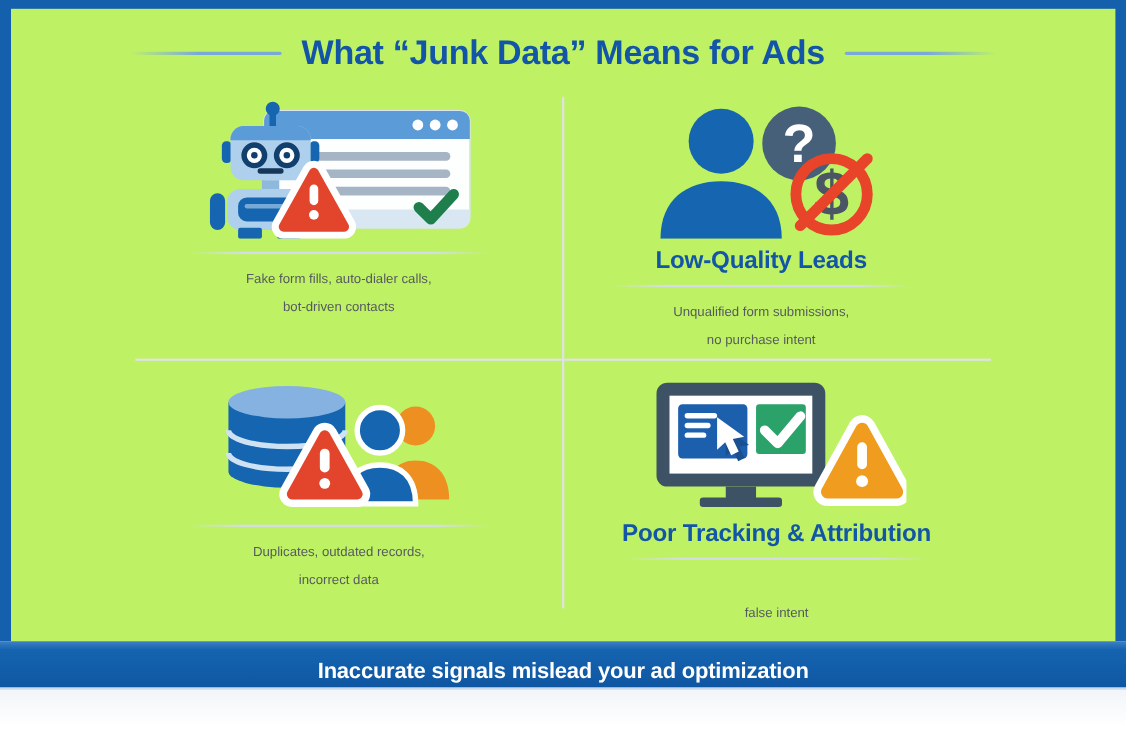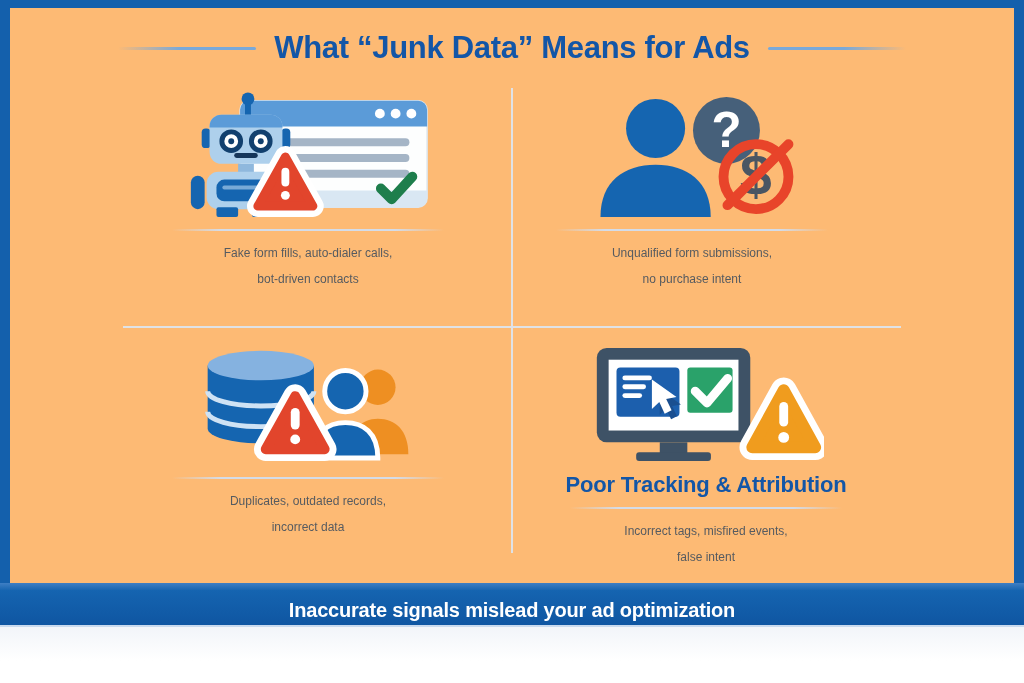--- a/index.html
+++ b/index.html
@@ -1,18 +1,18 @@
 <!DOCTYPE html>
 <html><head>
 <meta charset="utf-8">
 <style>
   html,body{margin:0;padding:0;background:#ffffff;}
   .canvas{
     position:relative;width:1024px;height:683px;overflow:hidden;
-    background:#fdba74;font-family:"Liberation Sans",sans-serif;
+    background:#bef264;font-family:"Liberation Sans",sans-serif;
   }
   
   .frame-top{position:absolute;left:0;top:0;width:1024px;height:8px;background:#1460ac;}
   .frame-left{position:absolute;left:0;top:0;width:10px;height:583px;background:#1460ac;}
   .frame-right{position:absolute;right:0;top:0;width:10px;height:583px;background:#1460ac;}
   
   .title-row{position:absolute;left:0;top:24px;width:1024px;height:48px;
     display:flex;align-items:center;justify-content:center;gap:18px;}
   .title{margin:0;font-size:31px;font-weight:700;color:#1356a7;letter-spacing:-0.3px;white-space:nowrap;}
   .dash{width:138px;height:3px;border-radius:2px;}
@@ -120,20 +120,21 @@
         <circle cx="70" cy="38" r="30" fill="#1565b0"></circle>
         <path d="M14,128 C14,92 38,75 70,75 C102,75 126,92 126,128 Z" fill="#1565b0"></path>
 
         <g transform="translate(172,87)">
           <text x="0" y="19" font-size="58" font-weight="bold" fill="#4a5663" text-anchor="middle">$</text>
           <circle r="33" fill="none" stroke="#e8442a" stroke-width="10"></circle>
           <line x1="-29" y1="29" x2="33" y2="-33" stroke="#e8442a" stroke-width="10" stroke-linecap="round"></line>
         </g>
       </svg>
     </div>
+    <h2 class="q-heading">Low-Quality Leads</h2>
     <div class="q-rule"></div>
     <p class="q-sub">
       <span>Unqualified form submissions,</span><br>
       <span>no purchase intent</span>
     </p>
   </section>
 
   <section class="quadrant q3">
     <div class="icon-wrap">
       <svg width="220" height="120" viewBox="0 0 220 122">
@@ -188,21 +189,21 @@
           <path d="M0,-31 L32,27 L-32,27 Z" fill="#ffffff" stroke="#ffffff" stroke-width="26" stroke-linejoin="round"></path>
           <path d="M0,-31 L32,27 L-32,27 Z" fill="#f09c1e" stroke="#f09c1e" stroke-width="12" stroke-linejoin="round"></path>
           <rect x="-4.5" y="-19" width="9" height="25" rx="4.5" fill="#ffffff"></rect>
           <circle cx="0" cy="17" r="5.5" fill="#ffffff"></circle>
         </g>
       </svg>
     </div>
     <h2 class="q-heading">Poor Tracking &amp; Attribution</h2>
     <div class="q-rule"></div>
     <p class="q-sub">
-      <span>Incorrect tags, misfired events,</span><br>
+      <br>
       <span>false intent</span>
     </p>
   </section>
 
   <footer class="banner">
     <span>Inaccurate signals mislead your ad optimization</span>
   </footer>
   <div class="below-banner"></div>
 
 </div>

